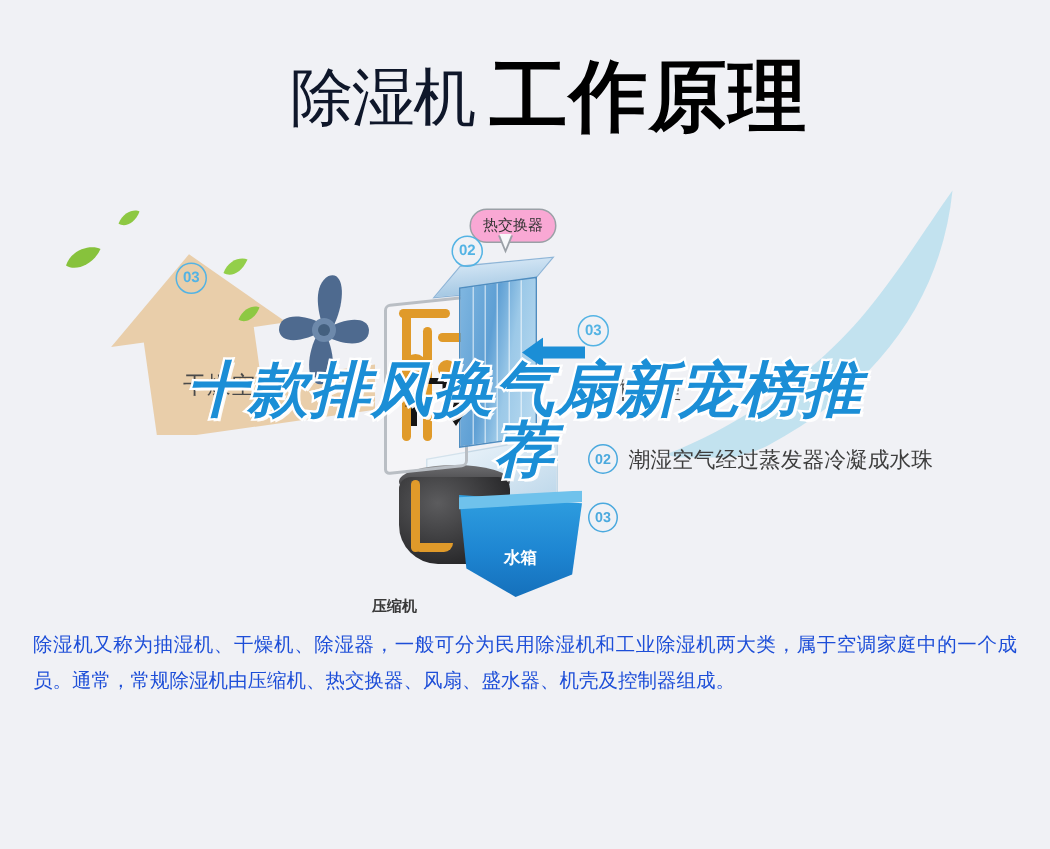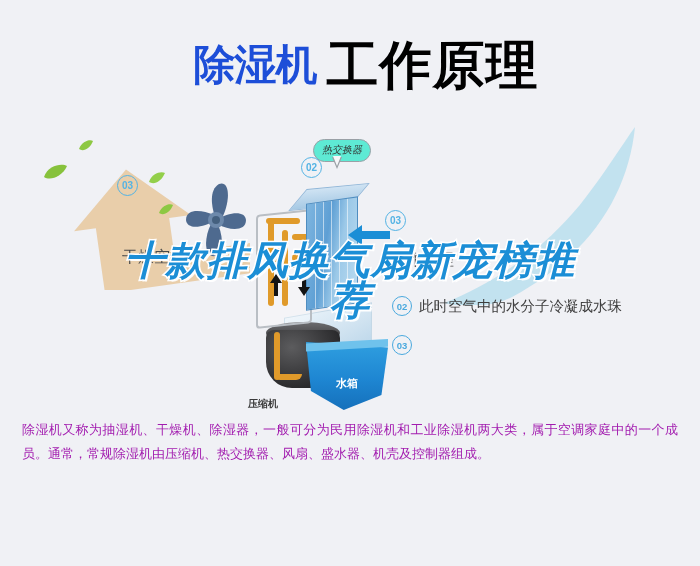--- a/index.html
+++ b/index.html
@@ -21,22 +21,22 @@
     left: 0; top: 26px;
     width: 700px;
     height: 78px;
     display: flex;
     align-items: center;
     justify-content: center;
     gap: 10px;
   }
   .title-part-a {
     font-size: 42px;
-    font-weight: 700;
-    color: #1d4ed8;
+    font-weight: 400;
+    color: #0f172a;
     letter-spacing: -1px;
     line-height: 1;
     margin-left: 32px;
   }
   .title-part-b {
     font-size: 52px;
     font-weight: 700;
     color: #000000;
     letter-spacing: 1px;
     line-height: 1;
@@ -72,21 +72,21 @@
   
   .fan {
     position: absolute;
     left: 185px; top: 55px;
     width: 62px; height: 78px;
   }
 
   
   .machine {
     position: absolute;
-    left: 248px; top: 57px;
+    left: 248px; top: 45px;
     width: 140px; height: 230px;
   }
 
   
   .evaporator {
     position: absolute;
     left: 58px; top: 18px;
     width: 50px; height: 105px;
     background: linear-gradient(100deg, #7fb6e0 0%, #5e9fd4 38%, #9cc9e8 62%, #bcdcf1 100%);
     transform: skewY(-8deg);
@@ -191,25 +191,24 @@
   
   .marrow { position: absolute; }
 
   
   .callout {
     position: absolute;
     left: 313px; top: 14px;
     padding: 3px 8px 4px 8px;
     border: 1px solid #9aa0a6;
     border-radius: 12px;
-    background: #5eead4;
+    background: #f9a8d4;
     font-size: 10px;
     color: #333;
     white-space: nowrap;
-    font-style: italic;
   }
   .callout-tail {
     position: absolute;
     left: 332px; top: 32px;
     width: 0; height: 0;
     border-left: 5px solid transparent;
     border-right: 5px solid transparent;
     border-top: 12px solid #9aa0a6;
   }
   .callout-tail::after {
@@ -301,21 +300,21 @@
 
   
   #body-text {
     position: absolute;
     left: 22px; top: 418px;
     width: 656px;
   }
   .para {
     font-size: 13px;
     line-height: 24px;
-    color: #a21caf;
+    color: #1d4ed8;
     margin: 0 0 16px 0;
     text-align: justify;
   }
 </style>
 </head>
 <body>
 
 <div id="title-bar">
   <span class="title-part-a">除湿机</span>
   <span class="title-part-b">工作原理</span>
@@ -412,21 +411,21 @@
   <div class="step-badge" style="left:301px;top:32px;">02</div>
   <div class="step-badge" style="left:117px;top:50px;">03</div>
 
   <div class="dlabel" style="left:122px;top:122px;">干燥空气</div>
   <div class="dlabel" style="left:390px;top:125px;">工作原理</div>
 </div>
 
 <div id="legend">
   <div class="legend-row">
     <div class="legend-badge">02</div>
-    <div class="legend-text">此时空气中的水分子冷凝成水珠</div>
+    <div class="legend-text">潮湿空气经过蒸发器冷凝成水珠</div>
   </div>
   <div class="legend-row">
     <div class="legend-badge">03</div>
   </div>
 </div>
 
 <div id="overlay-text">
   <div class="overlay-line">十款排风换气扇新宠榜推</div>
   <div class="overlay-line l2">荐</div>
 </div>

